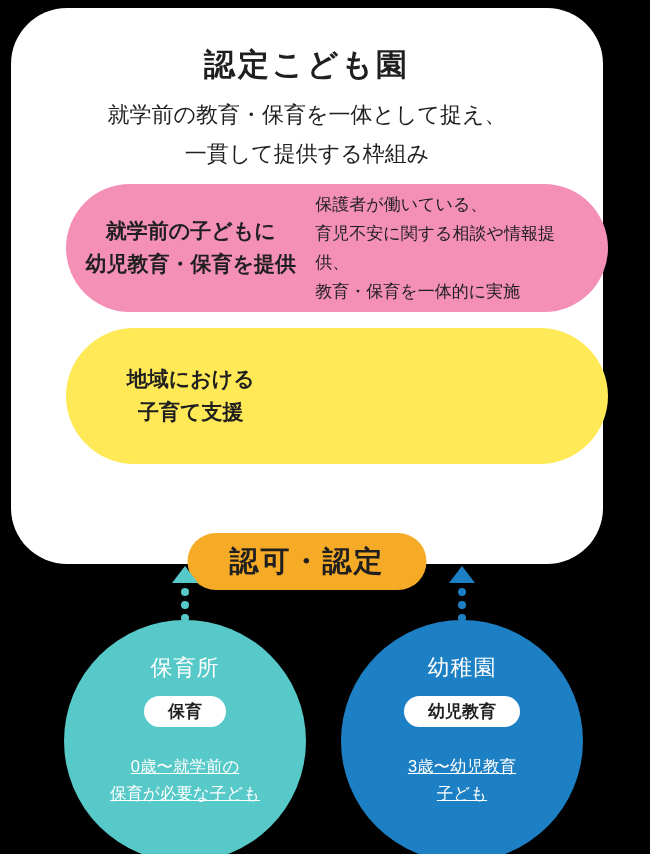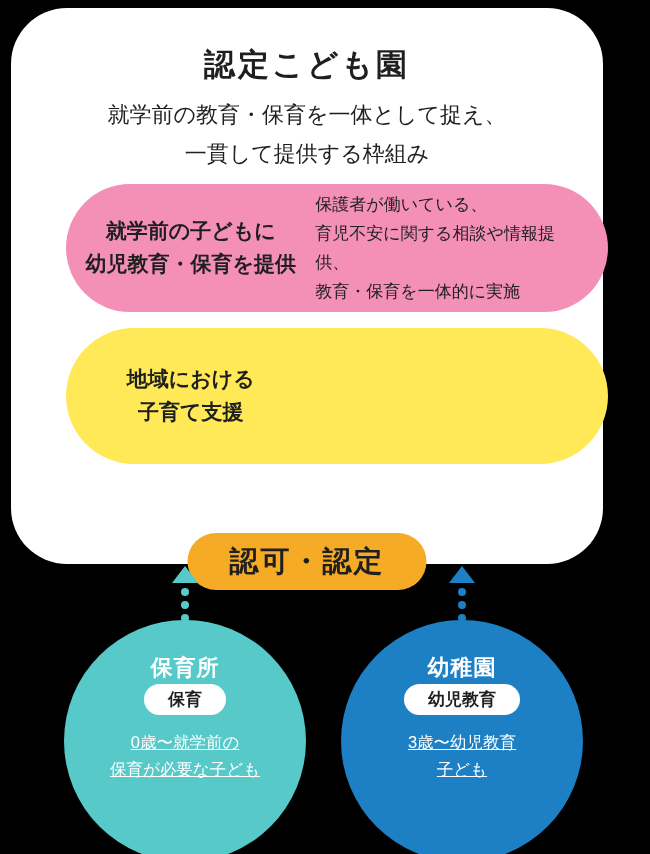--- a/index.html
+++ b/index.html
@@ -74,25 +74,25 @@
   .arrow.blue .arrow-dot { background:var(--blue,#1E80C4); }
 
   .circle {
     position:absolute; top:620px; width:242px; height:242px;
     border-radius:50%; display:flex; flex-direction:column;
     align-items:center; padding-top:33px; color:var(--white,#fff);
   }
   .circle.teal { left:64px;  background:var(--teal,#57C9C9); }
   .circle.blue { left:341px; background:var(--blue,#1E80C4); }
 
-  .circle-title { font-size:22px; font-weight:700; margin-bottom:1px; letter-spacing:1px; }
+  .circle-title { font-size:22px; font-weight:400; margin-bottom:13px; letter-spacing:1px; }
   .circle-tag {
     background:var(--card,#fff); color:var(--ink,#1f1f1f);
     font-size:17px; font-weight:700; padding:4px 24px;
-    border-radius:18px; margin-bottom:14px; white-space:nowrap;
+    border-radius:18px; margin-bottom:26px; white-space:nowrap;
   }
   .circle-desc {
     font-size:16.5px; line-height:1.65; text-align:center; white-space:pre-line;text-decoration:underline;
   }
 </style>
 </head>
 <body>
 
 <div class="stage">
 

